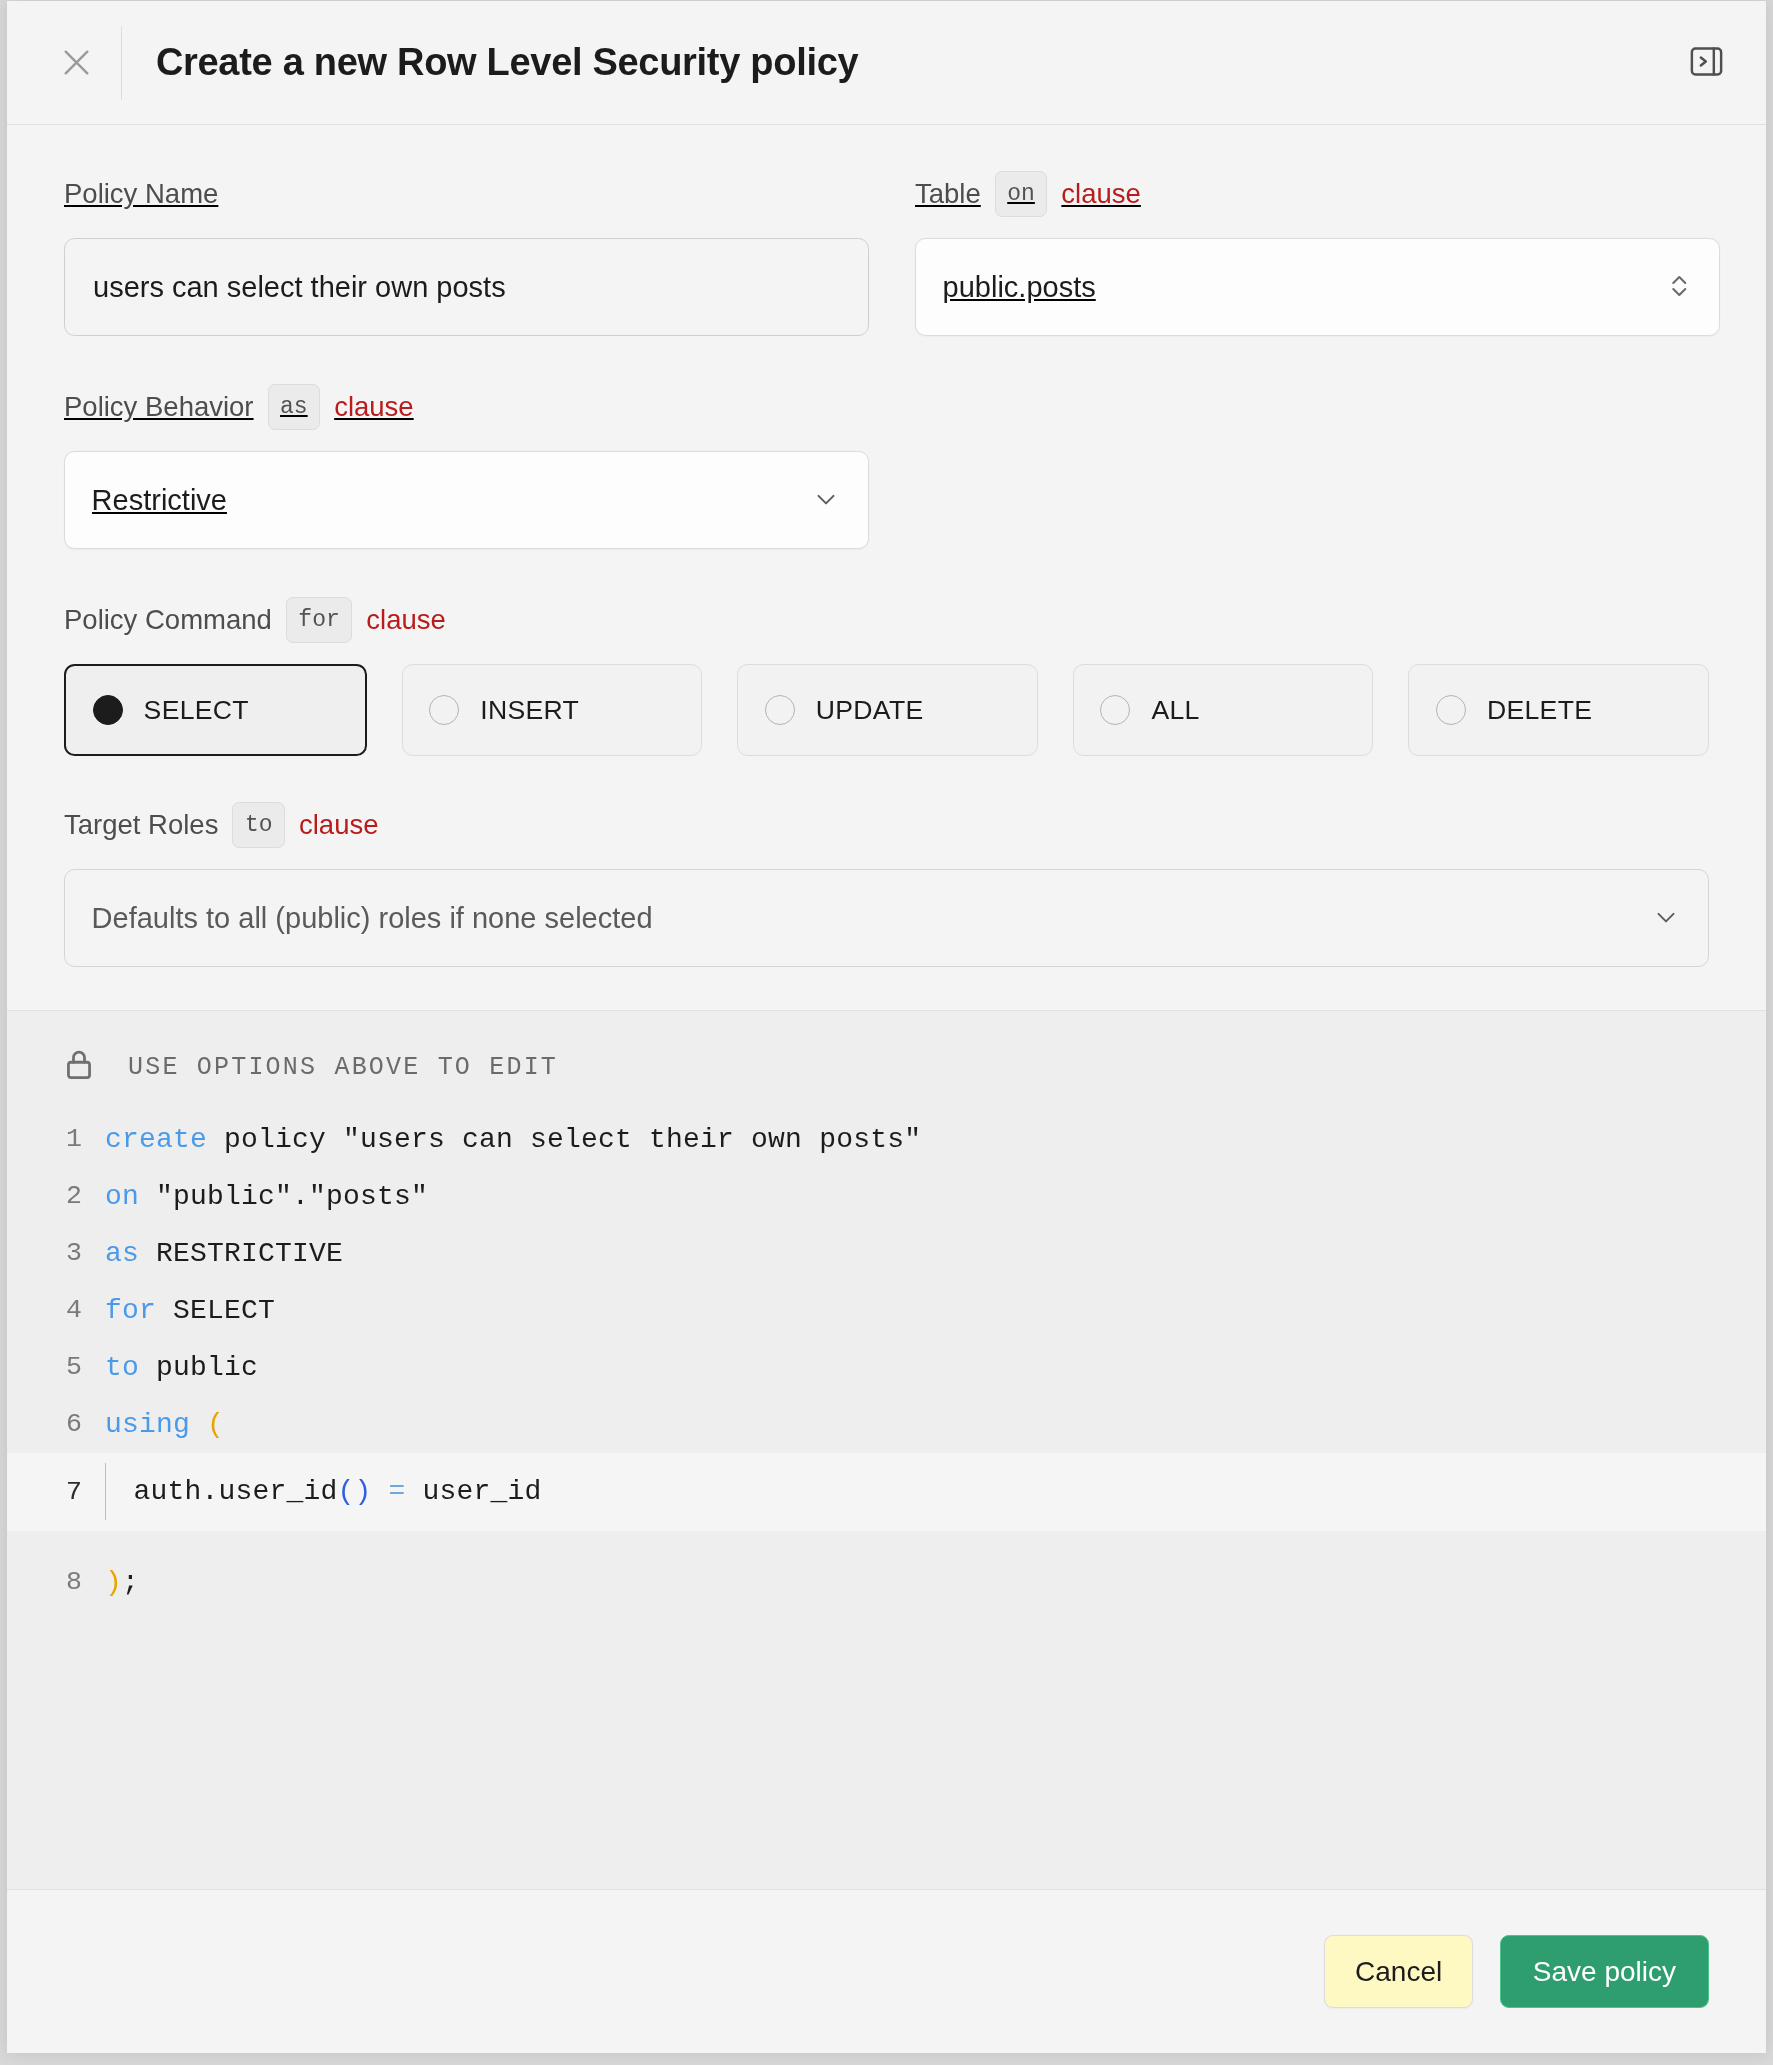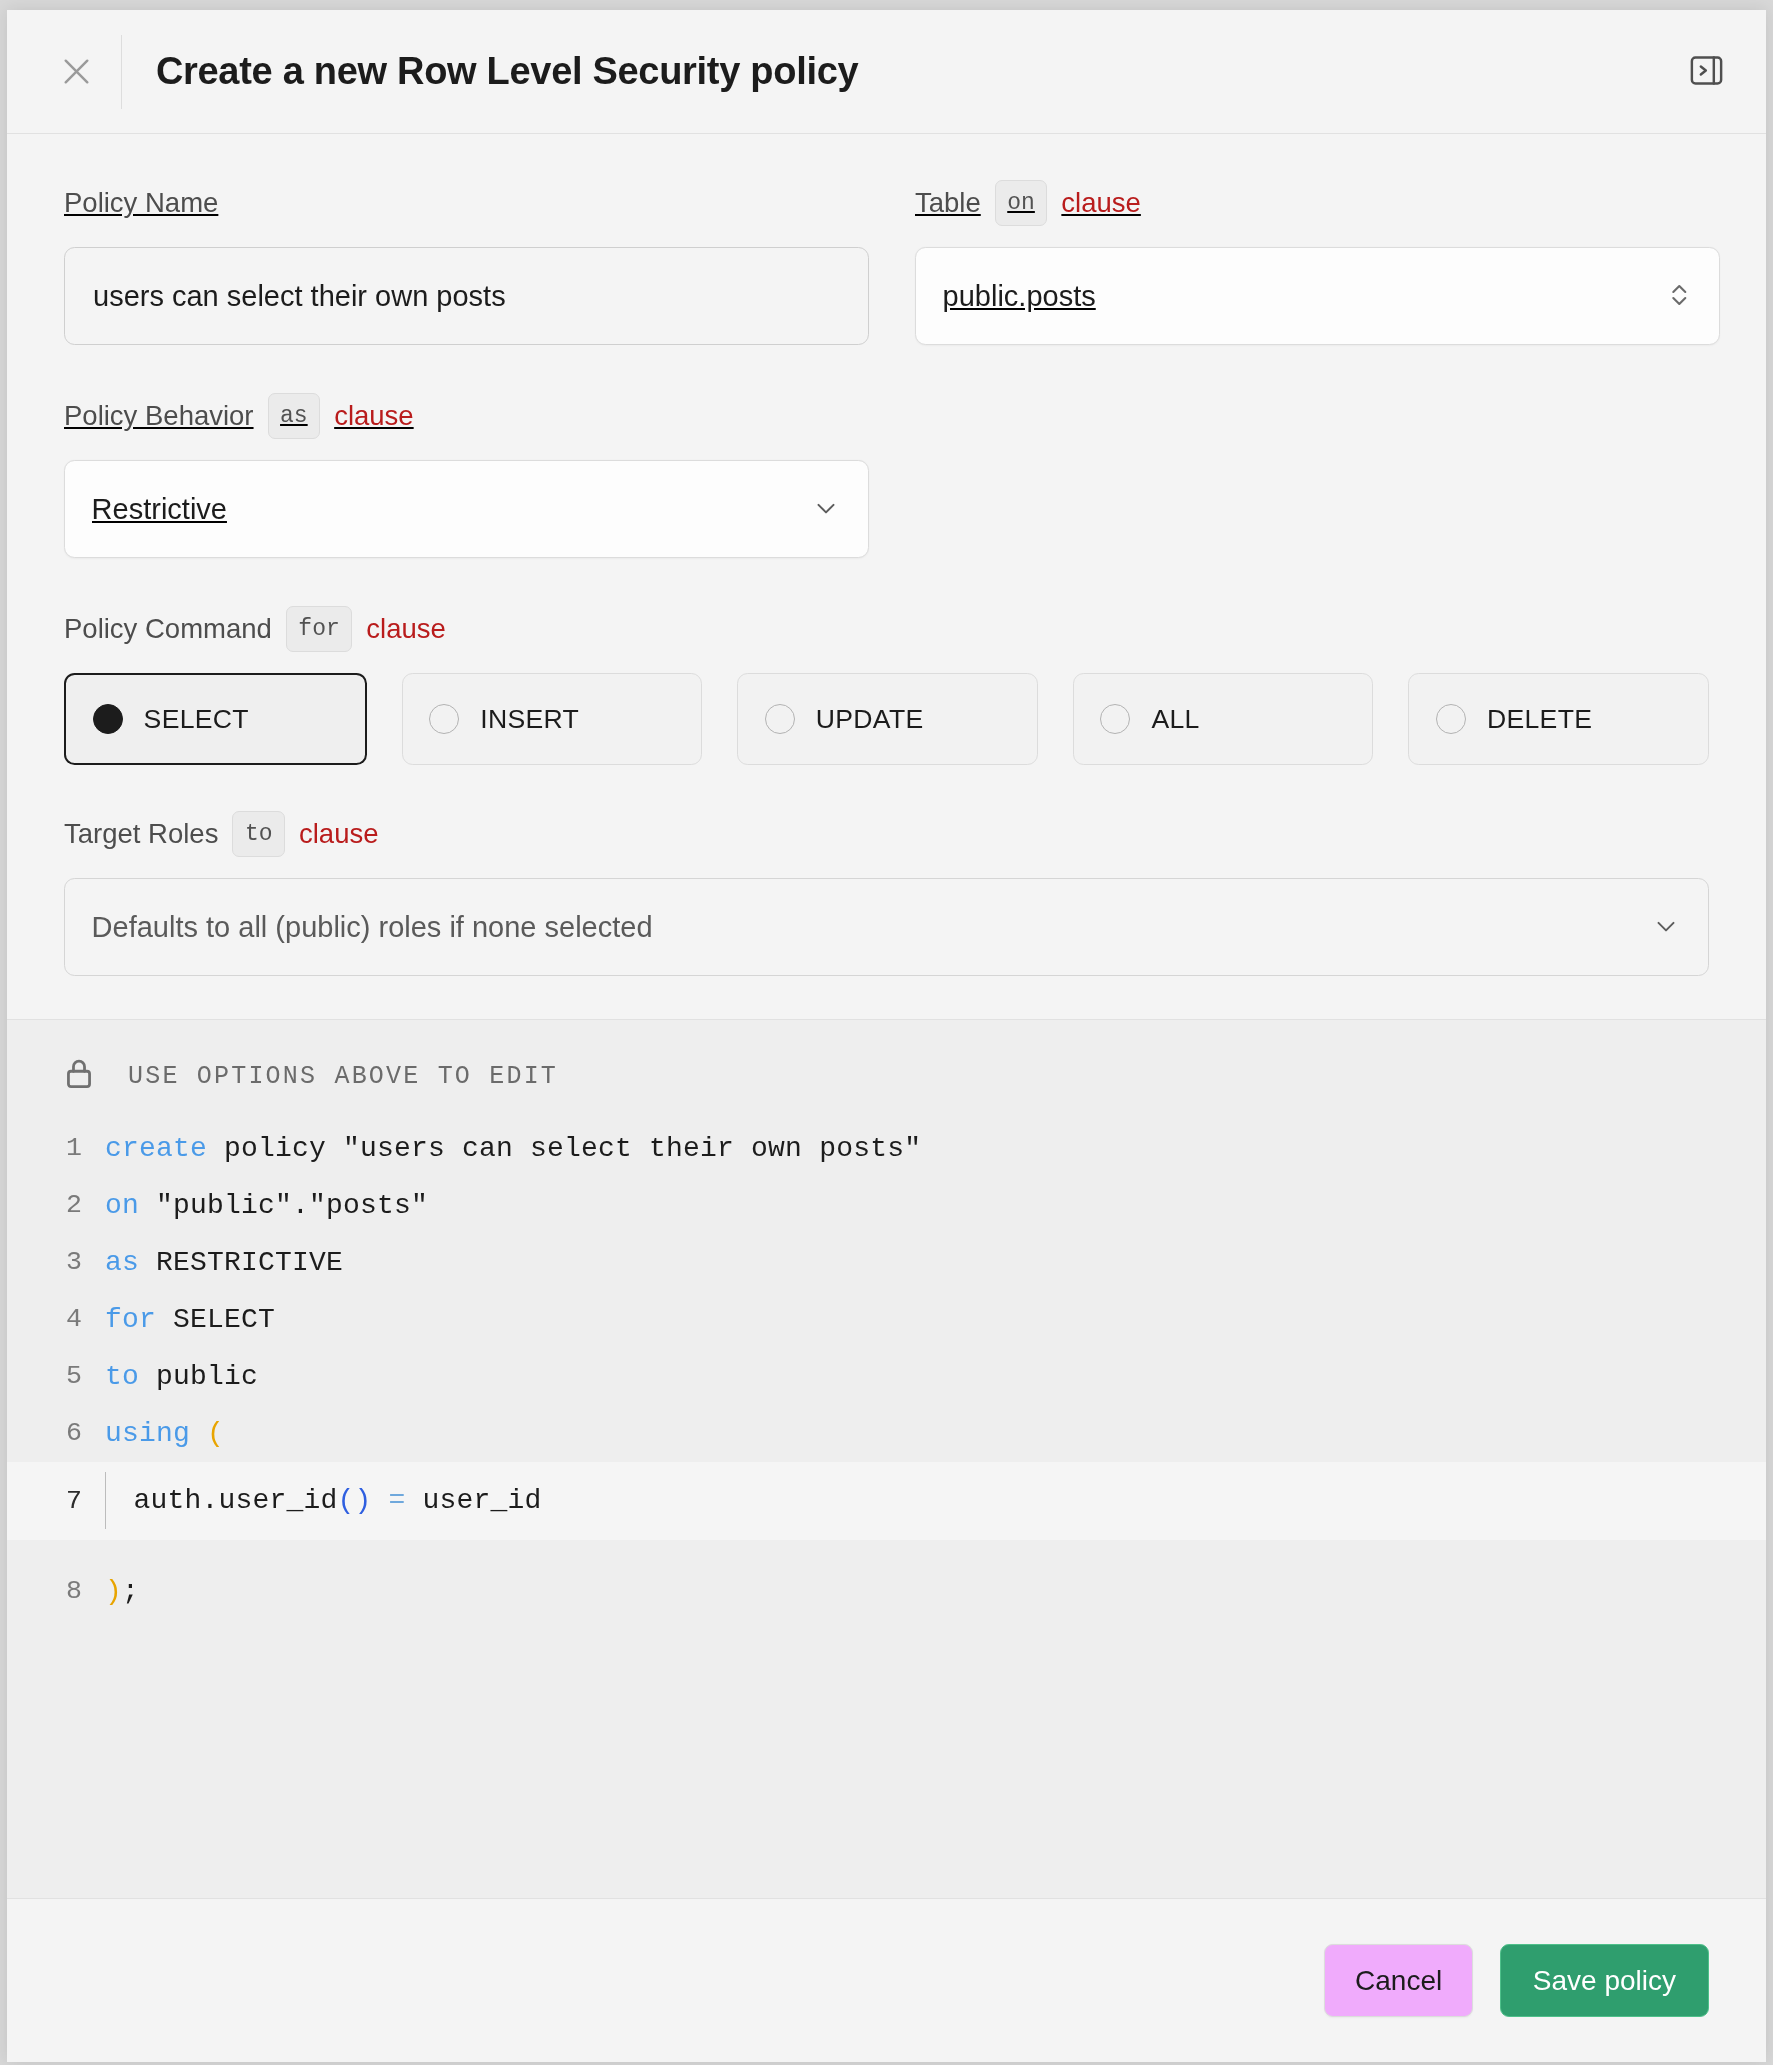--- a/index.html
+++ b/index.html
@@ -9,21 +9,21 @@
     width: 1773px;
     height: 2066px;
     background: #d8d8d8;
     font-family: "Liberation Sans", sans-serif;
     -webkit-font-smoothing: antialiased;
   }
 
   .modal {
     position: absolute;
     left: 7px;
-    top: 10px;
+    top: 1px;
     width: 1759px;
     height: 2052px;
     background: #f4f4f4;
     display: flex;
     flex-direction: column;
     box-shadow: 0 0 16px rgba(0,0,0,0.10);
     overflow: hidden;
   }
 
   
@@ -290,21 +290,21 @@
     border-radius: 8.9px;
     font-size: 28px;
     display: inline-flex;
     align-items: center;
     justify-content: center;
     cursor: pointer;
     padding: 0 30px;
     font-family: "Liberation Sans", sans-serif;
   }
   .btn-cancel {
-    background: #f0abfc;
+    background: #fef9c3;
     border: 0.9px solid #dcdcdc;
     color: #1c1c1c;
     box-shadow: 0 0.9px 1.8px rgba(0,0,0,0.04);
   }
   .btn-save {
     background: #2f9e6e;
     border: 1.8px solid #4ec08a;
     color: #ffffff;
     font-weight: 400;
     padding: 0 32px;

